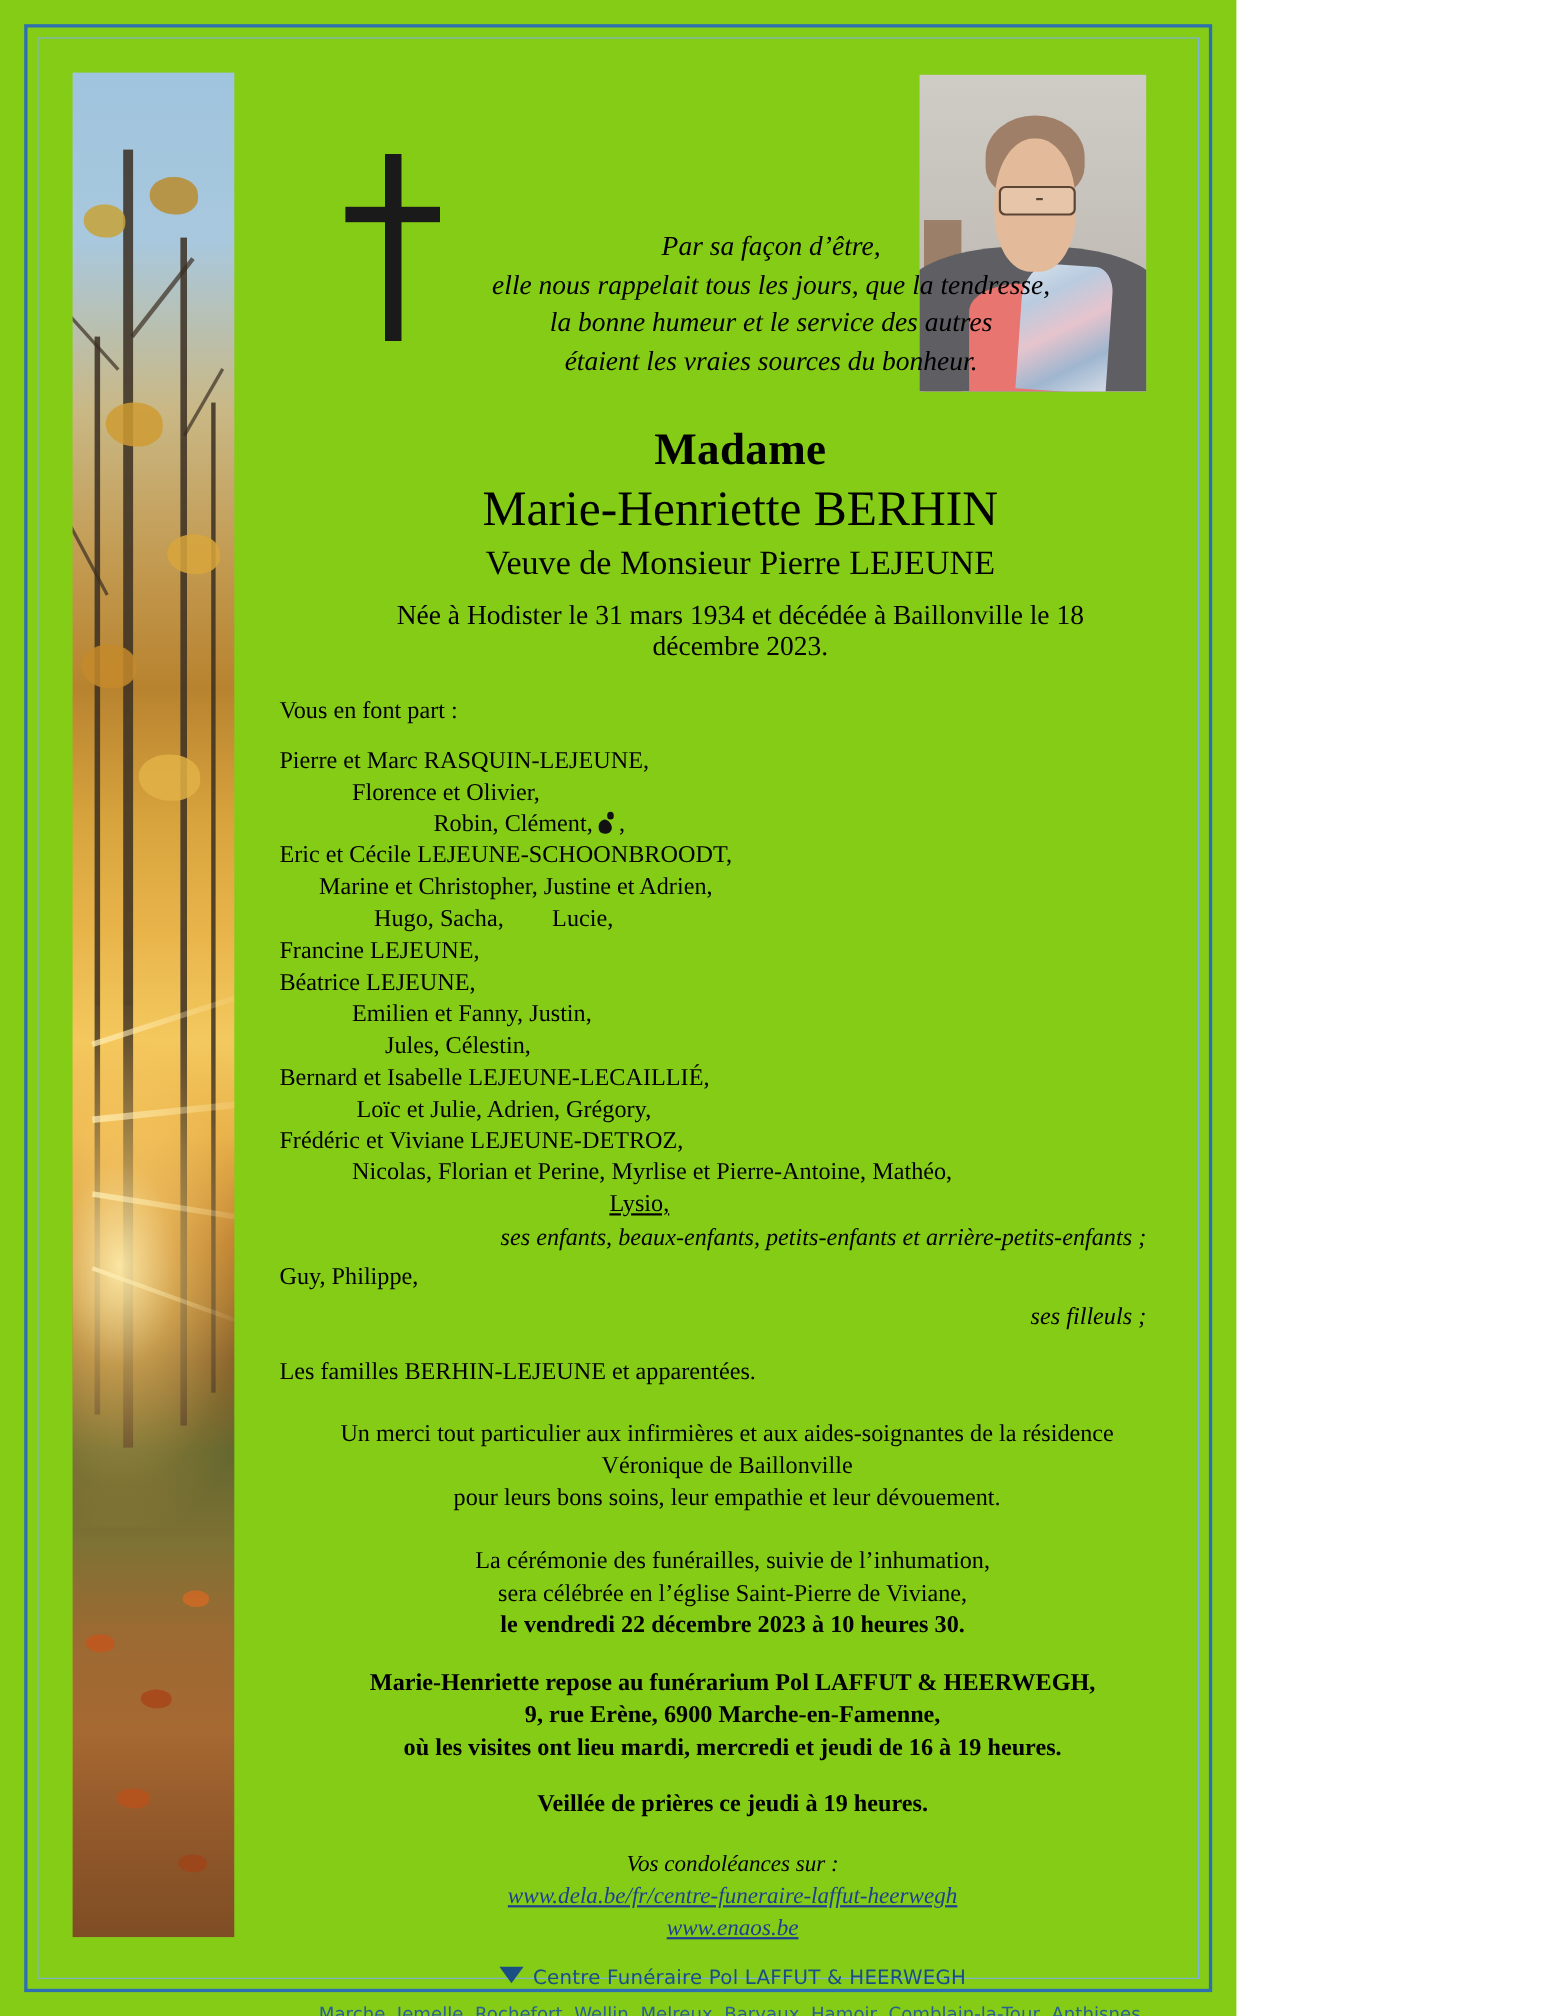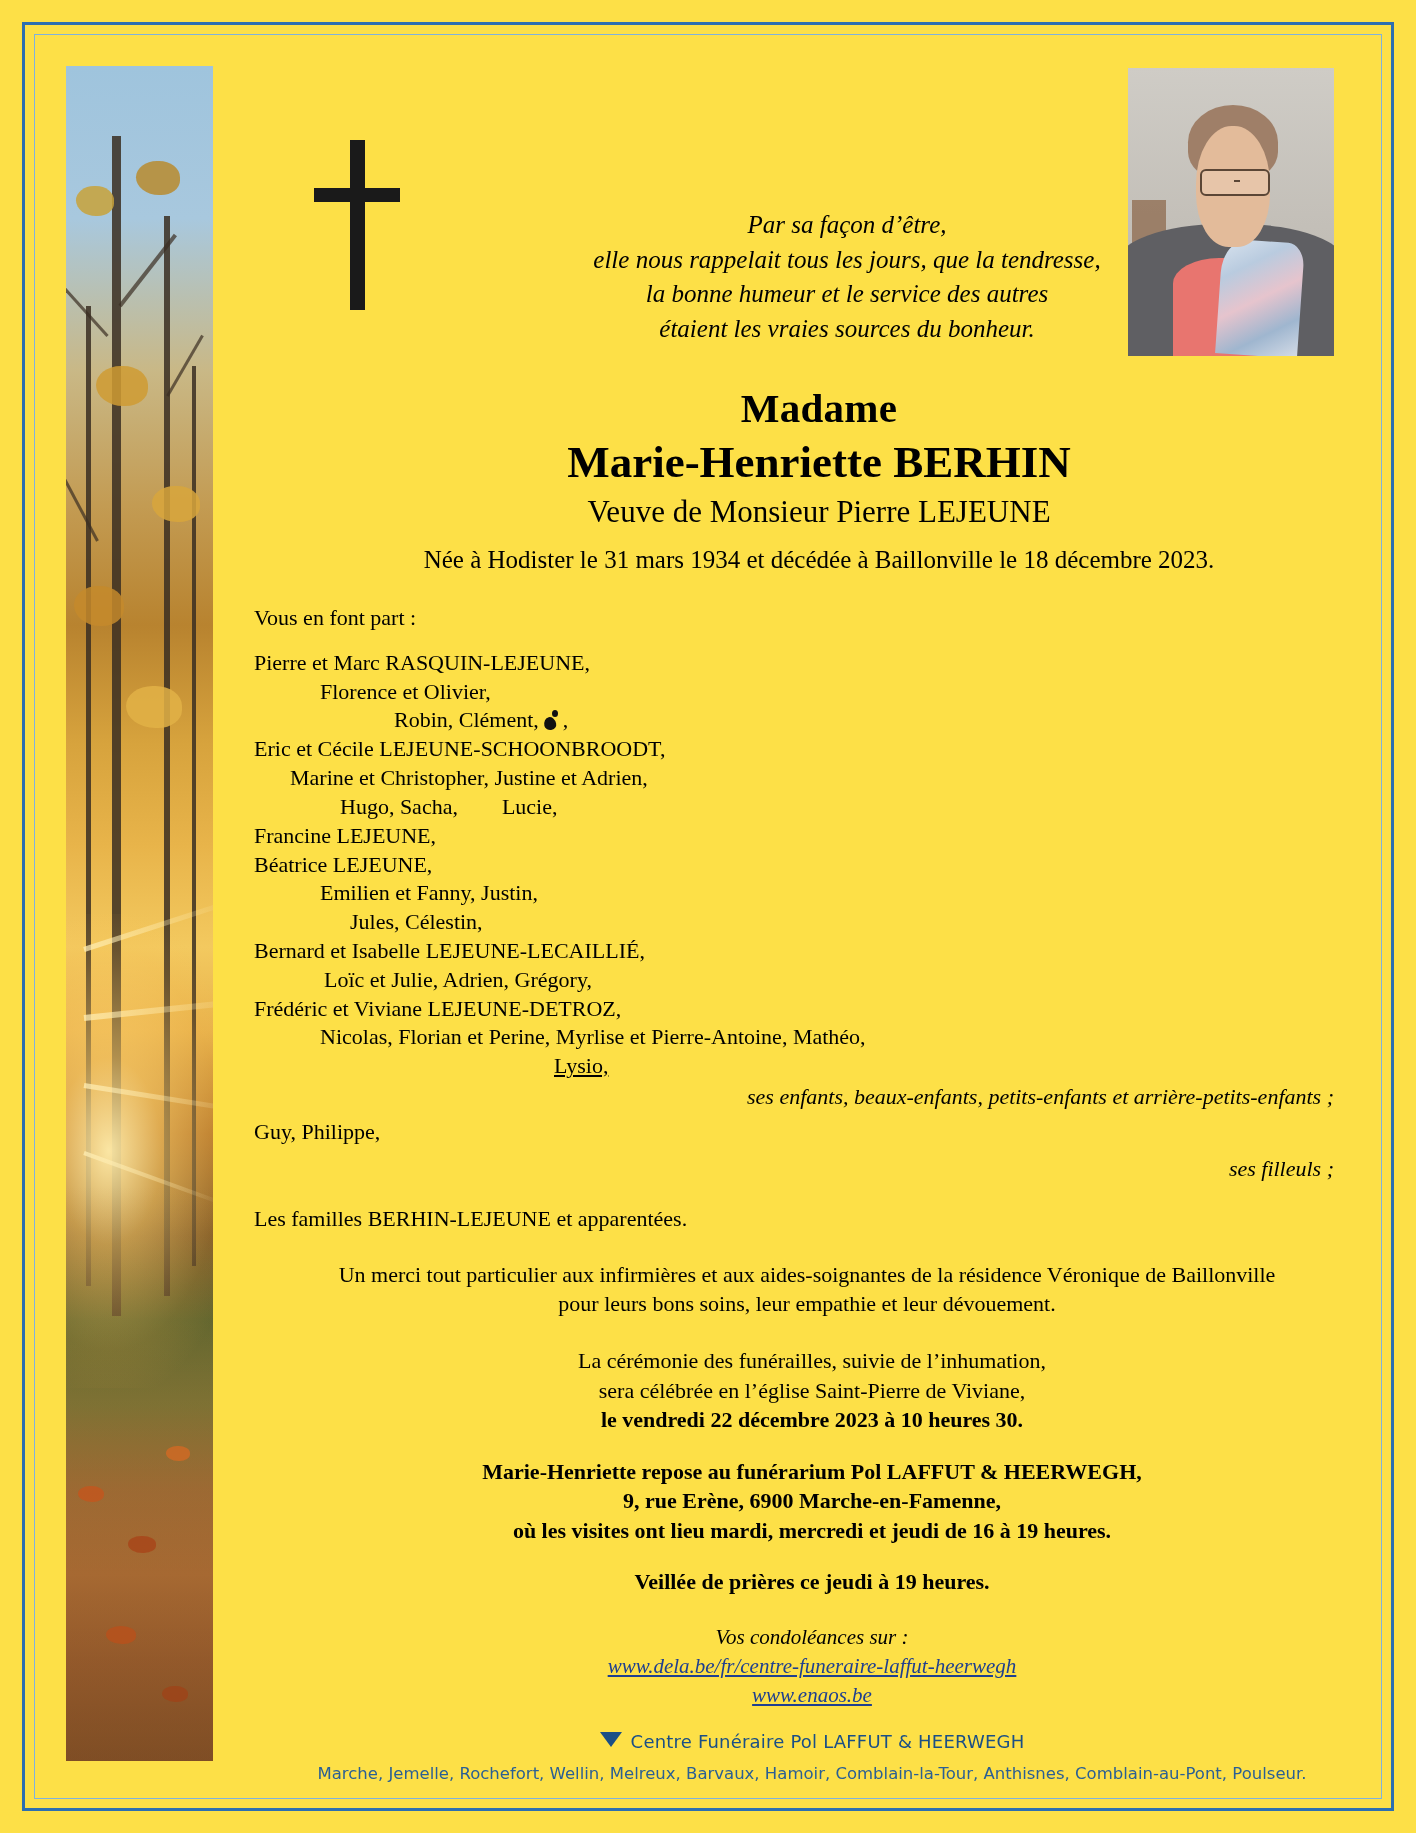--- a/index.html
+++ b/index.html
@@ -9,23 +9,23 @@
   }
   body {
     width: 1416px;
     height: 1833px;
     font-family: "Liberation Serif", serif;
     color: #000;
     overflow: hidden;
   }
   .page {
     position: relative;
-    width: 1416px;
+    width: 1124px;
     height: 1833px;
-    background: #fde047;
+    background: #84cc16;
     box-sizing: border-box;
   }
   
   .border-outer {
     position: absolute;
     left: 22px; top: 22px; right: 22px; bottom: 22px;
     border: 3px solid #2d6fb0;
     box-sizing: border-box;
   }
   .border-inner {
@@ -225,21 +225,21 @@
   .poem div { white-space: nowrap; }
 
   .name-block { text-align: center; margin-top: 38px; margin-left: 70px; margin-right: 16px;}
   .madame {
     font-size: 41px;
     font-weight: bold;
     letter-spacing: .3px;
   }
   .fullname {
     font-size: 45px;
-    font-weight: bold;
+    font-weight: normal;
     margin-top: 4px;
   }
   .widow {
     font-size: 31px;
     margin-top: 6px;
   }
   .birth {
     font-size: 25px;
     margin-top: 16px;
   }

